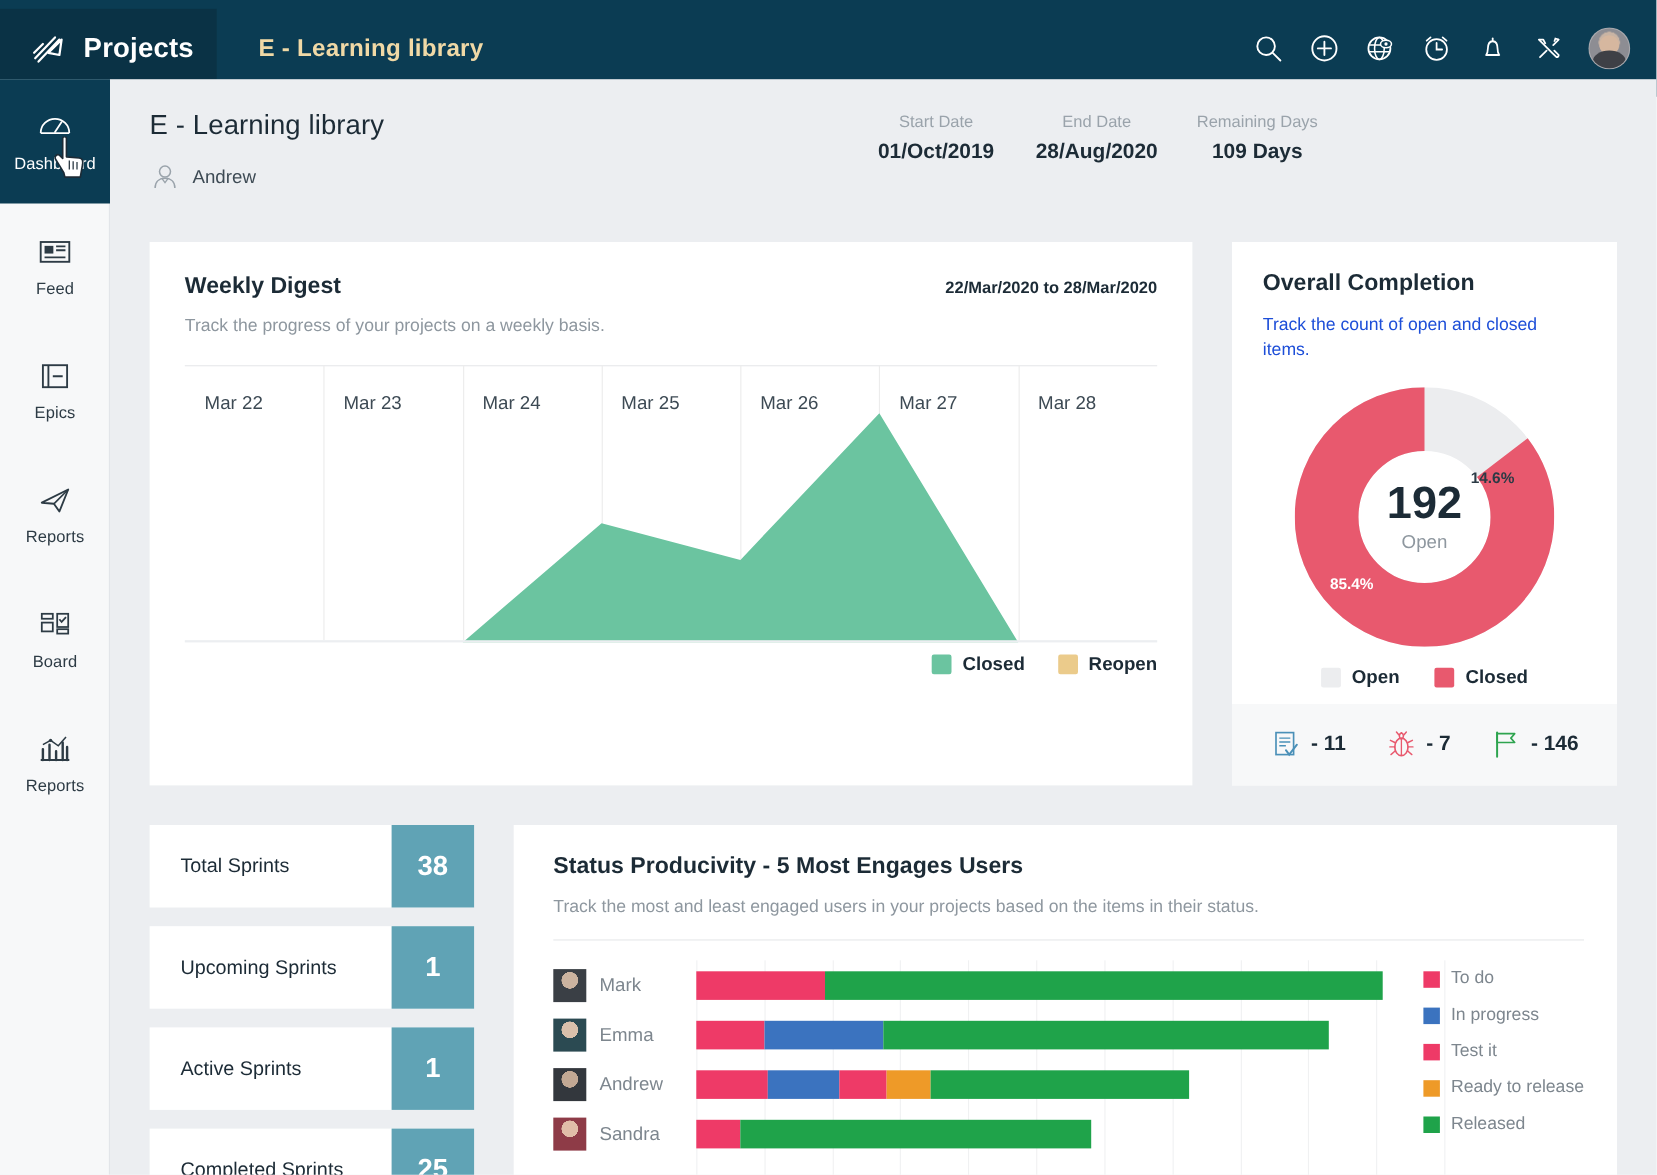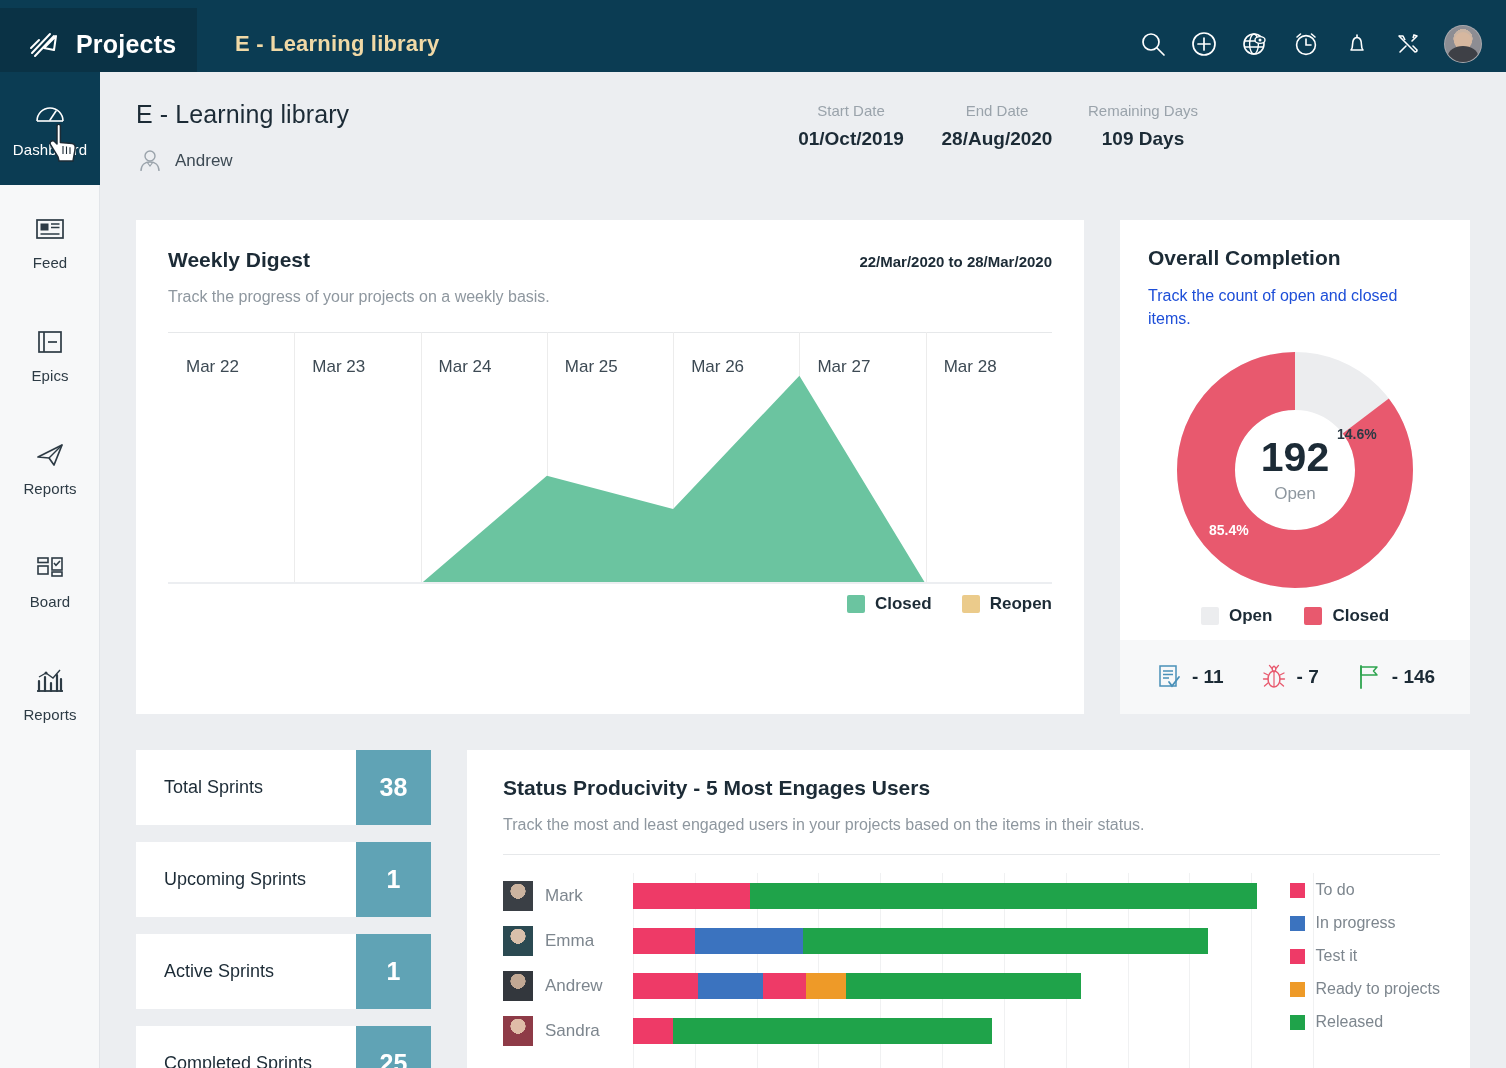--- a/index.html
+++ b/index.html
@@ -528,21 +528,21 @@
             <div class="spl-item">
               <span class="spl-sw" style="background: rgb(59, 115, 191);"></span>
               <span class="spl-tx">In progress</span>
             </div>
             <div class="spl-item">
               <span class="spl-sw" style="background: rgb(238, 58, 103);"></span>
               <span class="spl-tx">Test it</span>
             </div>
             <div class="spl-item">
               <span class="spl-sw" style="background: rgb(238, 154, 40);"></span>
-              <span class="spl-tx">Ready to projects</span>
+              <span class="spl-tx">Ready to release</span>
             </div>
             <div class="spl-item">
               <span class="spl-sw" style="background: rgb(31, 163, 74);"></span>
               <span class="spl-tx">Released</span>
             </div>
           </div>
       </div>
     </div>
 
   </div>

